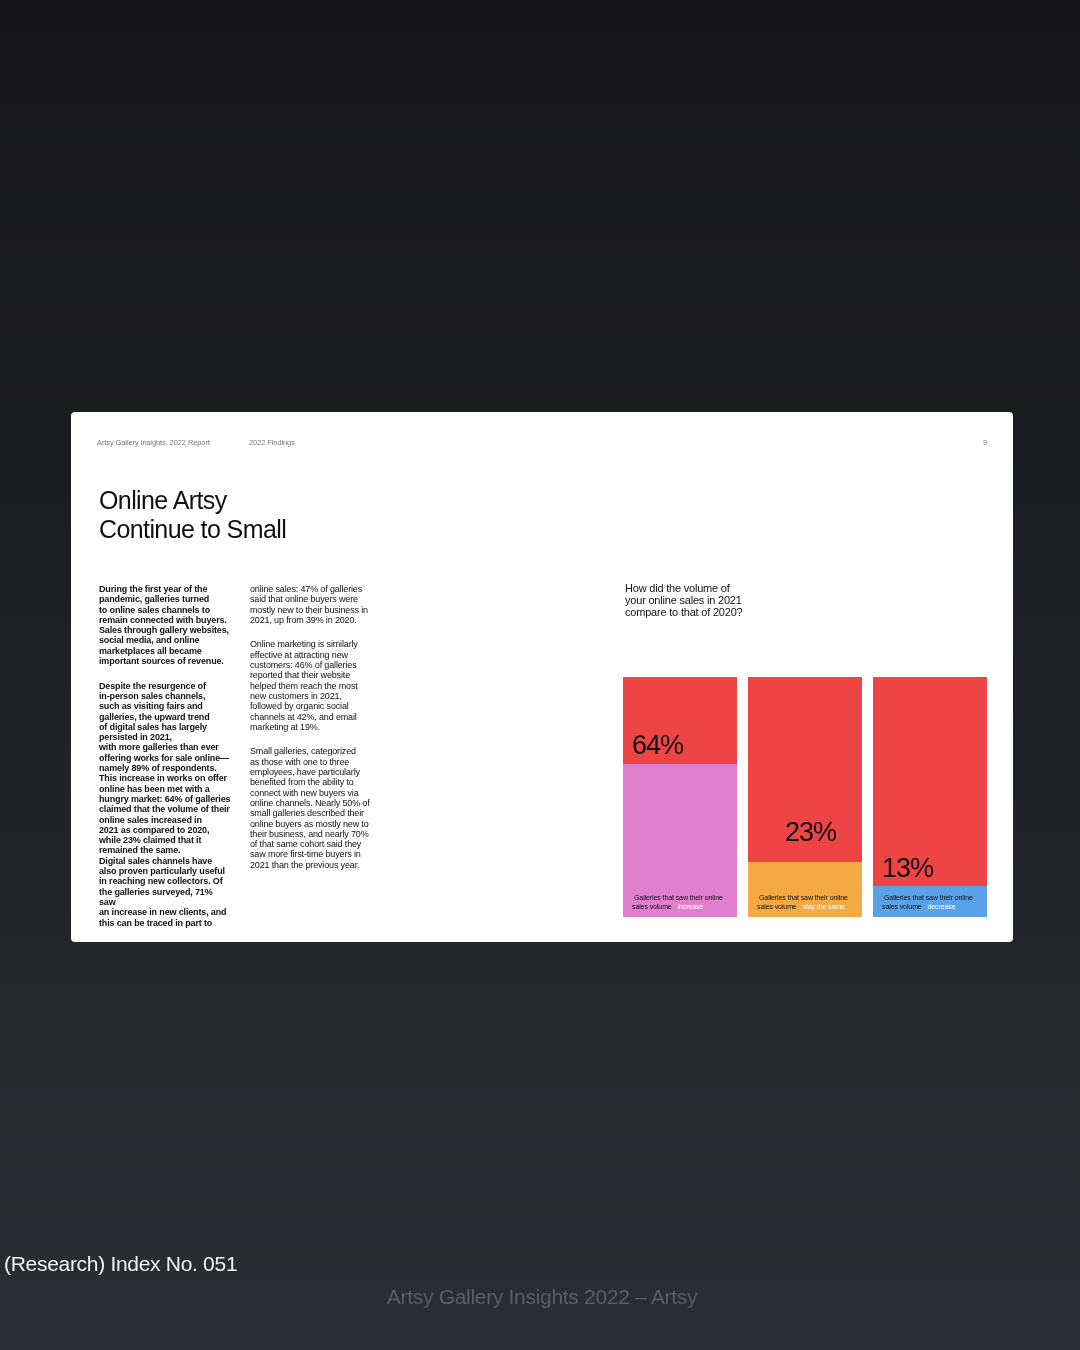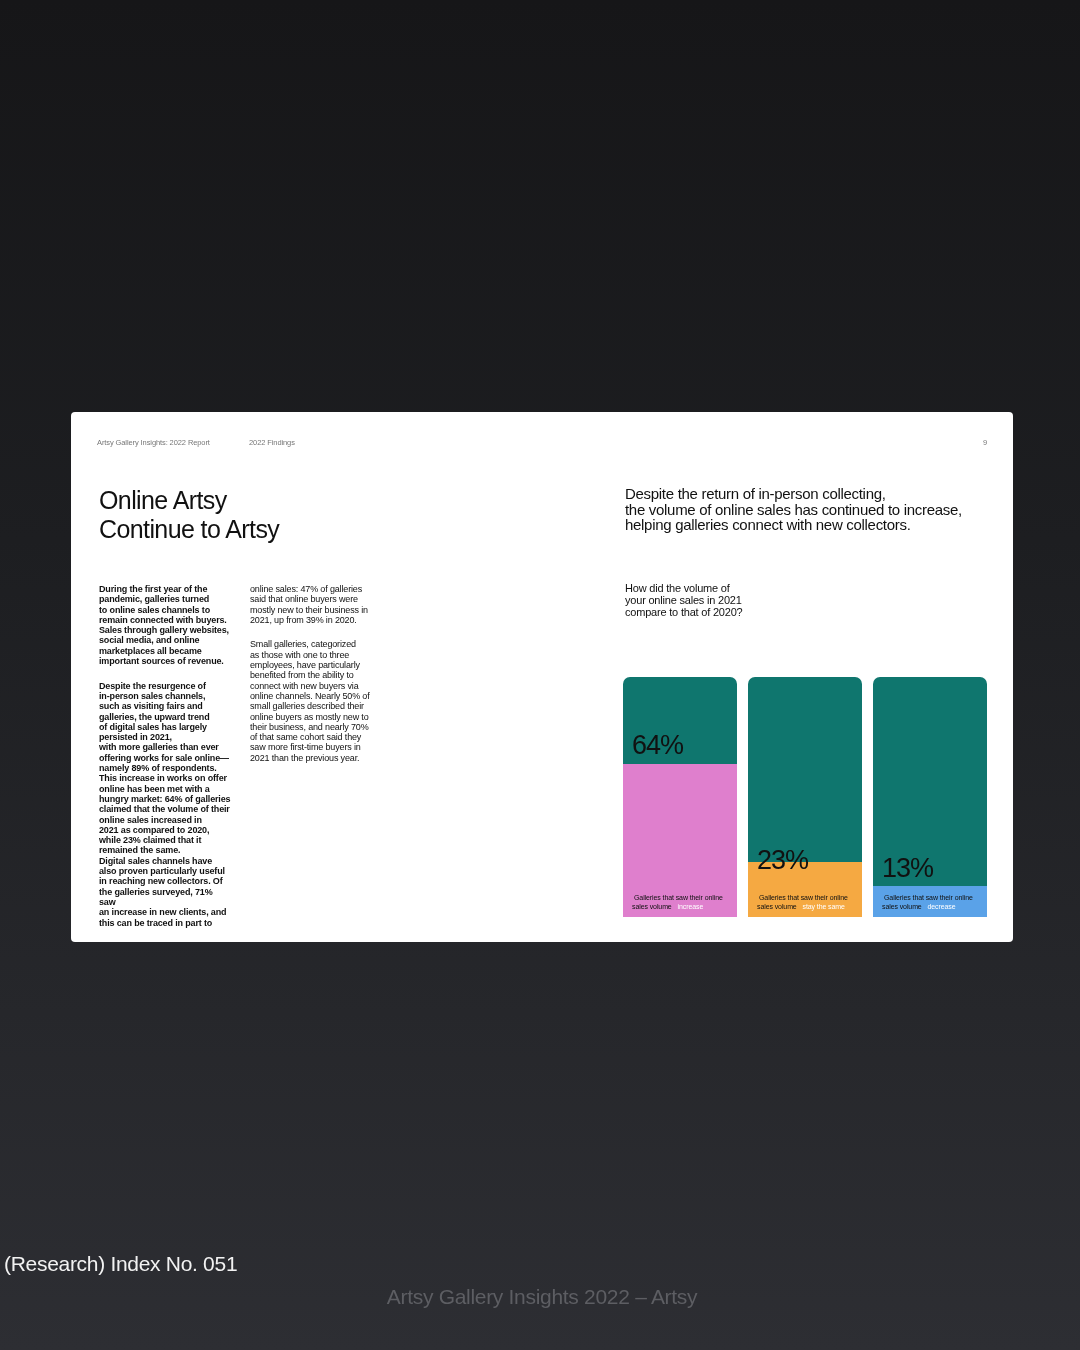--- a/index.html
+++ b/index.html
@@ -77,22 +77,21 @@
     .chart {
       position: absolute;
       left: 552px; top: 265px;
       width: 365px; height: 240px;
     }
     .bar-col {
       position: absolute;
       top: 0;
       width: 114px;
       height: 240px;
-      background: #0f766e;
-      border-radius: 7px;
+      background: #ef4444;
     }
     .bar-fill {
       position: absolute;
       left: 0; right: 0; bottom: 0;
     }
     .bar-value {
       position: absolute;
       left: 7px;
       font-size: 27px;
       line-height: 27px;
@@ -129,21 +128,21 @@
 </head>
 <body>
 
 <div class="card">
   <div class="running-head rh-report">Artsy Gallery Insights: 2022 Report</div>
   <div class="running-head rh-section">2022 Findings</div>
   <div class="running-head rh-page">9</div>
 
   <h1 class="page-title">
     <span>Online Artsy</span>
-    <span>Continue to Artsy</span>
+    <span>Continue to Small</span>
   </h1>
 
   <div class="body-col col-a">
     <p>During the first year of the
 pandemic, galleries turned
 to online sales channels to
 remain connected with buyers.
 Sales through gallery websites,
 social media, and online
 marketplaces all became
@@ -171,53 +170,59 @@
 the galleries surveyed, 71% saw
 an increase in new clients, and
 this can be traced in part to</p>
   </div>
 
   <div class="body-col col-b">
     <p>online sales: 47% of galleries
 said that online buyers were
 mostly new to their business in
 2021, up from 39% in 2020.</p>
+    <p>Online marketing is similarly
+effective at attracting new
+customers: 46% of galleries
+reported that their website
+helped them reach the most
+new customers in 2021,
+followed by organic social
+channels at 42%, and email
+marketing at 19%.</p>
     <p class="tight">Small galleries, categorized
 as those with one to three
 employees, have particularly
 benefited from the ability to
 connect with new buyers via
 online channels. Nearly 50% of
 small galleries described their
 online buyers as mostly new to
 their business, and nearly 70%
 of that same cohort said they
 saw more first-time buyers in
 2021 than the previous year.</p>
   </div>
 
-  <div class="lead">Despite the return of in-person collecting,
-the volume of online sales has continued to increase,
-helping galleries connect with new collectors.</div>
   <div class="question">How did the volume of
 your online sales in 2021
 compare to that of 2020?</div>
 
   <div class="chart">
     <div class="bar-col" style="left:0px;">
       <div class="bar-fill" style="height: 153px; background: rgb(223, 127, 205);"></div>
       <div class="bar-value" style="top: 53px;">64%</div>
       <div class="bar-caption">
         <span>Galleries that saw their online sales volume</span>
         <span class="hl">increase</span>
       </div>
     </div>
     <div class="bar-col" style="left:125px;">
       <div class="bar-fill" style="height: 55px; background: rgb(245, 169, 66);"></div>
-      <div class="bar-value" style="top: 168px;">23%</div>
+      <div class="bar-value" style="top: 140px; margin-left: 28px;">23%</div>
       <div class="bar-caption">
         <span>Galleries that saw their online sales volume</span>
         <span class="hl">stay the same</span>
       </div>
     </div>
     <div class="bar-col" style="left:250px;">
       <div class="bar-fill" style="height: 31px; background: rgb(90, 162, 232);"></div>
       <div class="bar-value" style="top: 176px;">13%</div>
       <div class="bar-caption">
         <span>Galleries that saw their online sales volume</span>

